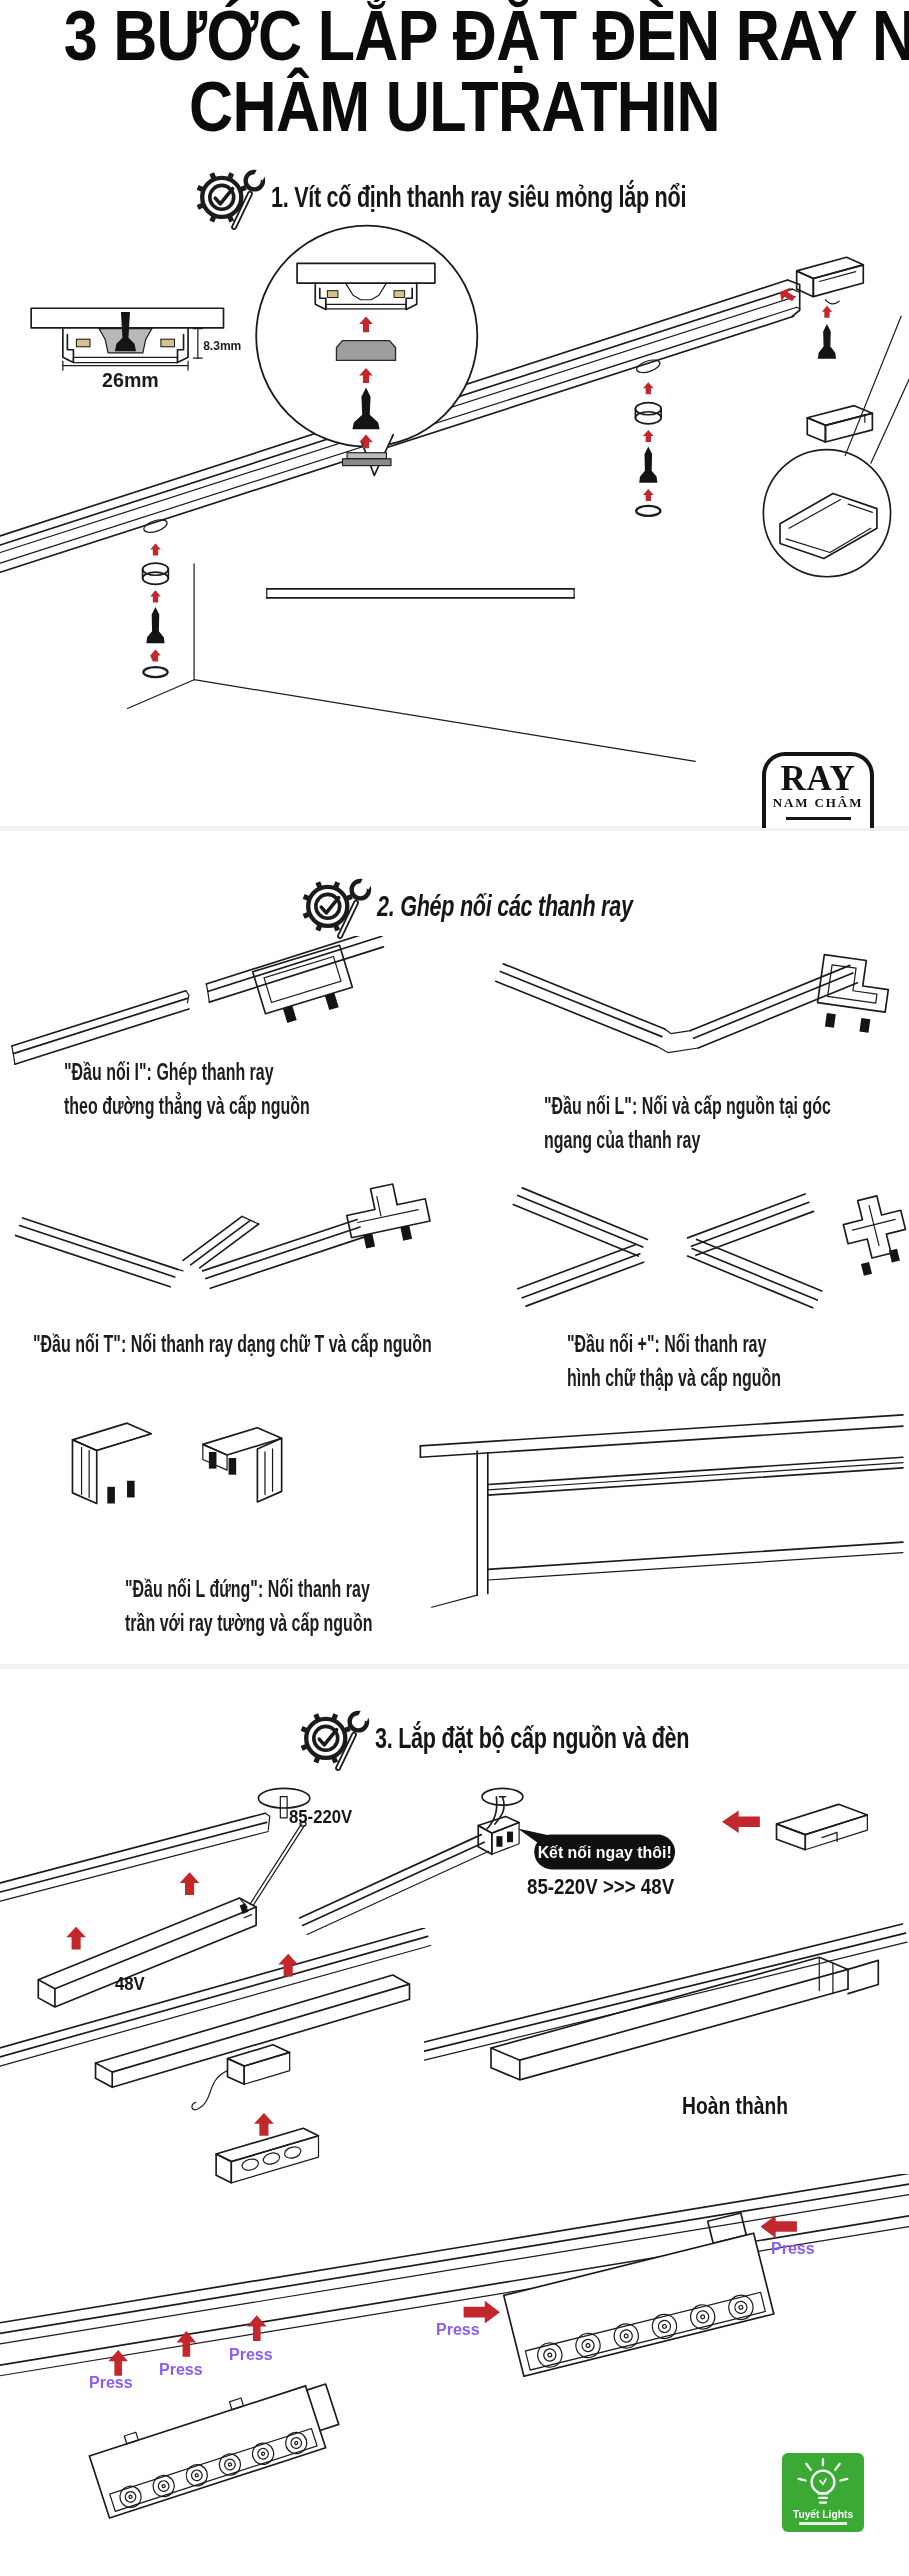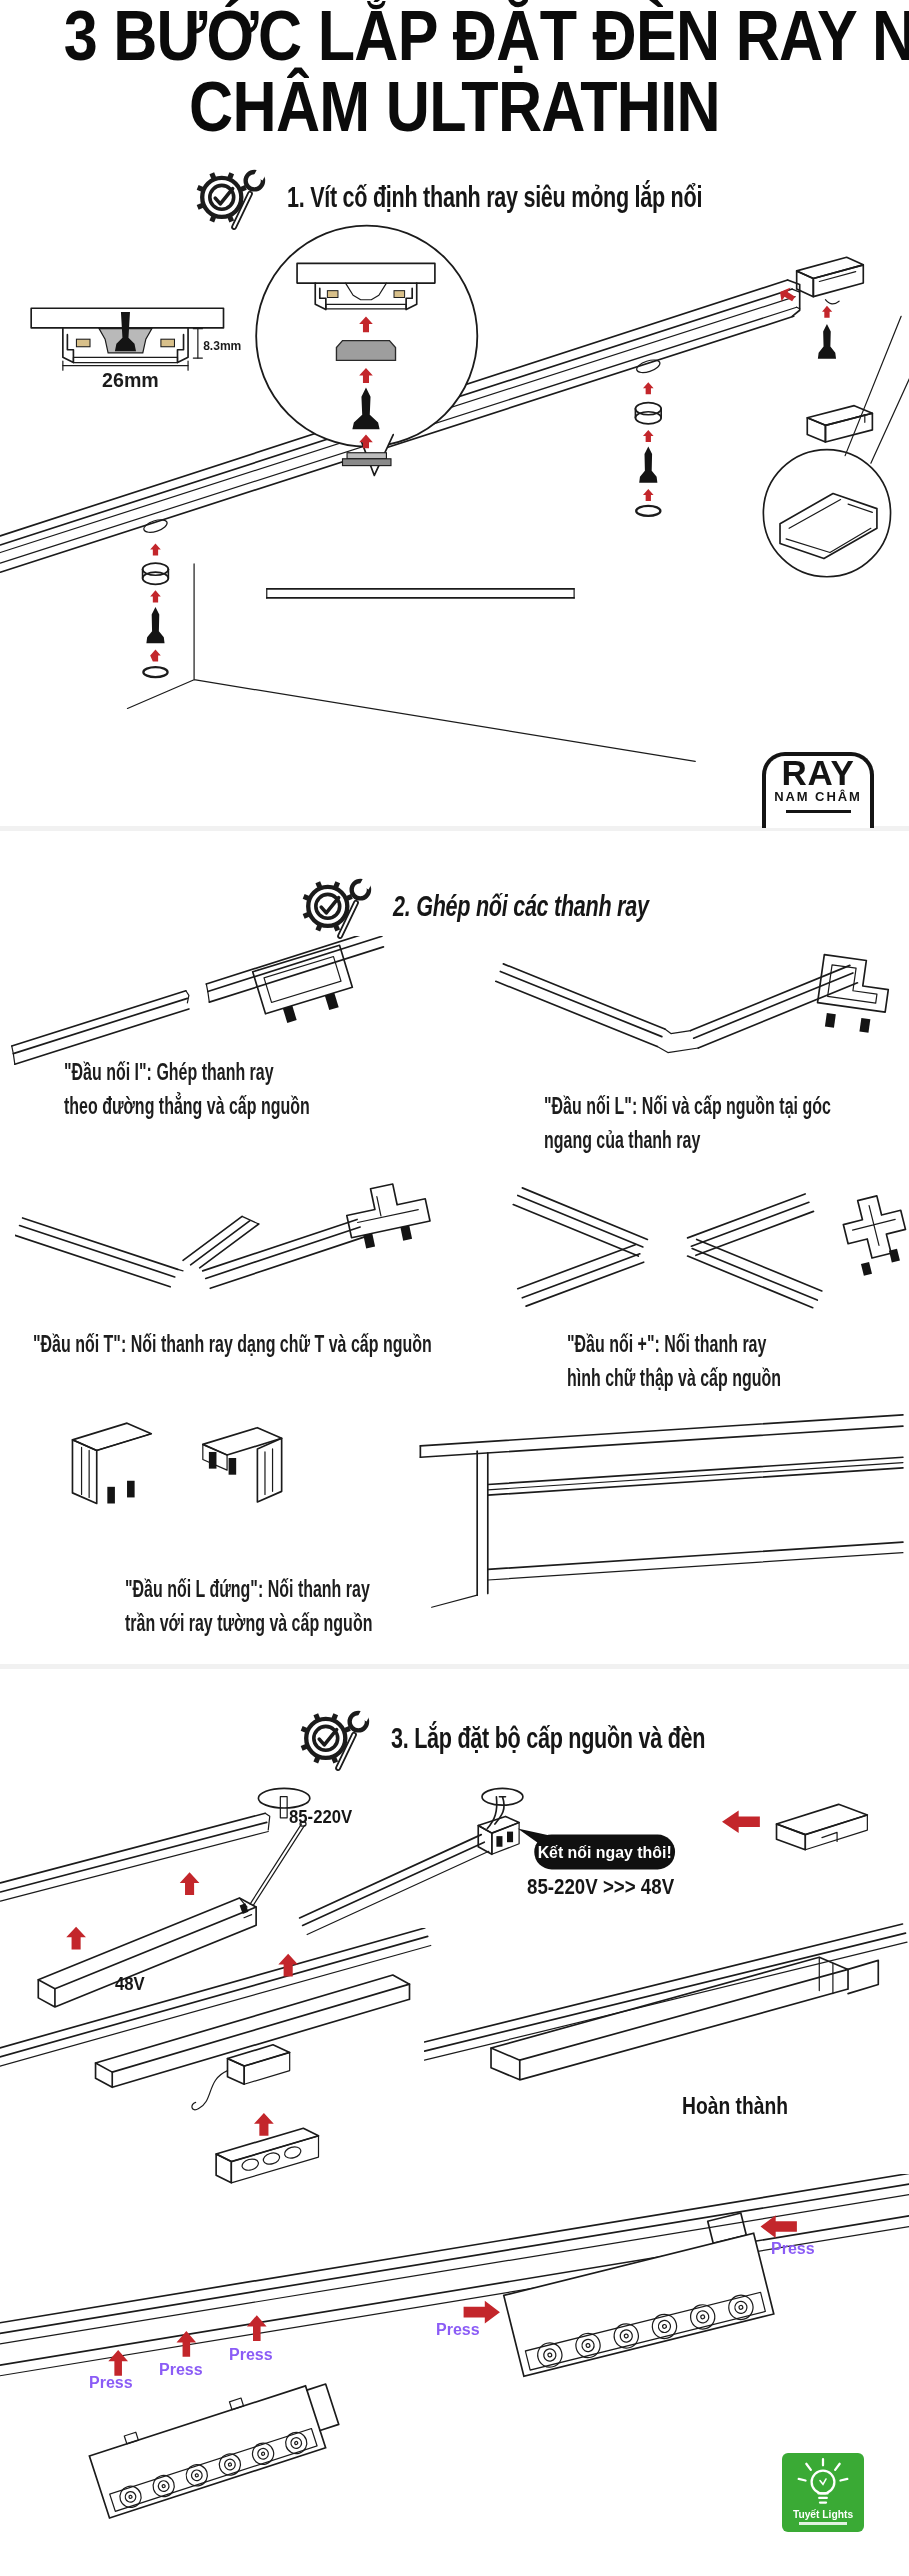--- a/index.html
+++ b/index.html
@@ -1,28 +1,28 @@
 <!DOCTYPE html>
 <html style="font-size:12px"><head>
 <meta charset="utf-8">
 <style>
   html,body{margin:0;padding:0;background:#ffffff;}
   body{width:909px;height:2576px;position:relative;font-family:"Liberation Sans",sans-serif;color:#1c1c1c;overflow:hidden;}
   .abs{position:absolute;}
   .title-line{display:block;text-align:center;font-weight:800;font-size:71px;line-height:1.0;letter-spacing:-0.8px;color:#0b0b0b;transform:scaleX(.86);transform-origin:center;white-space:nowrap;}
-  .step-header{display:flex;align-items:center;gap:20px;}
+  .step-header{display:flex;align-items:center;gap:4px;}
   .heading{font-weight:bold;font-size:30px;letter-spacing:-0.4px;color:#161616;transform:scaleX(.72);transform-origin:left center;white-space:nowrap;}
   .caption{font-weight:bold;font-size:23.5px;line-height:1.45;color:#1d1d1d;transform:scaleX(.68);transform-origin:left top;white-space:nowrap;}
   .press{font-weight:bold;font-size:16px;color:#8b5cf6;white-space:nowrap;}
   .voltlabel{font-weight:bold;font-size:19px;color:#161616;white-space:nowrap;transform:scaleX(.88);transform-origin:left top;}
   .conv{font-weight:bold;font-size:22px;color:#161616;white-space:nowrap;transform:scaleX(.85);transform-origin:left top;}
   .done{font-weight:bold;font-size:23.5px;color:#161616;white-space:nowrap;transform:scaleX(.82);transform-origin:left top;}
   .divider{background:#f1f1f1;height:4.5px;width:909px;}
   
-  .raybox{width:112px;height:76px;border:4.5px solid #141414;border-bottom:none;border-radius:23px 23px 0 0;text-align:center;box-sizing:border-box;padding-top:0;background:#fff;}
+  .raybox{width:112px;height:76px;border:4.5px solid #141414;border-bottom:none;border-radius:23px 23px 0 0;text-align:center;box-sizing:border-box;padding-top:6px;background:#fff;font-family:Liberation Serif, serif;}
   .raybox .big{font-size:35px;font-weight:800;letter-spacing:0.8px;line-height:.95;color:#141414;}
   .raybox .small{font-size:13px;font-weight:800;letter-spacing:1.9px;color:#141414;}
   .raybox .rule{width:65px;height:3px;background:#141414;margin:5.3px auto 0;}
   
   .brandlogo{width:82px;height:79px;background:#3aaa35;border-radius:6px;text-align:center;box-sizing:border-box;}
   .brandlogo .bname{color:#fff;font-weight:bold;font-size:11.4px;margin-top:-3px;transform:scaleX(.9);transform-origin:center;}
   .brandlogo .bdash{width:48px;height:2.3px;margin:2.3px auto 0;background:rgba(255,255,255,.85);}
   
   svg .ln{fill:none;stroke:#1b1b1b;stroke-width:2.2;stroke-linejoin:round;stroke-linecap:round;}
   svg .thin{stroke-width:1.6;}

